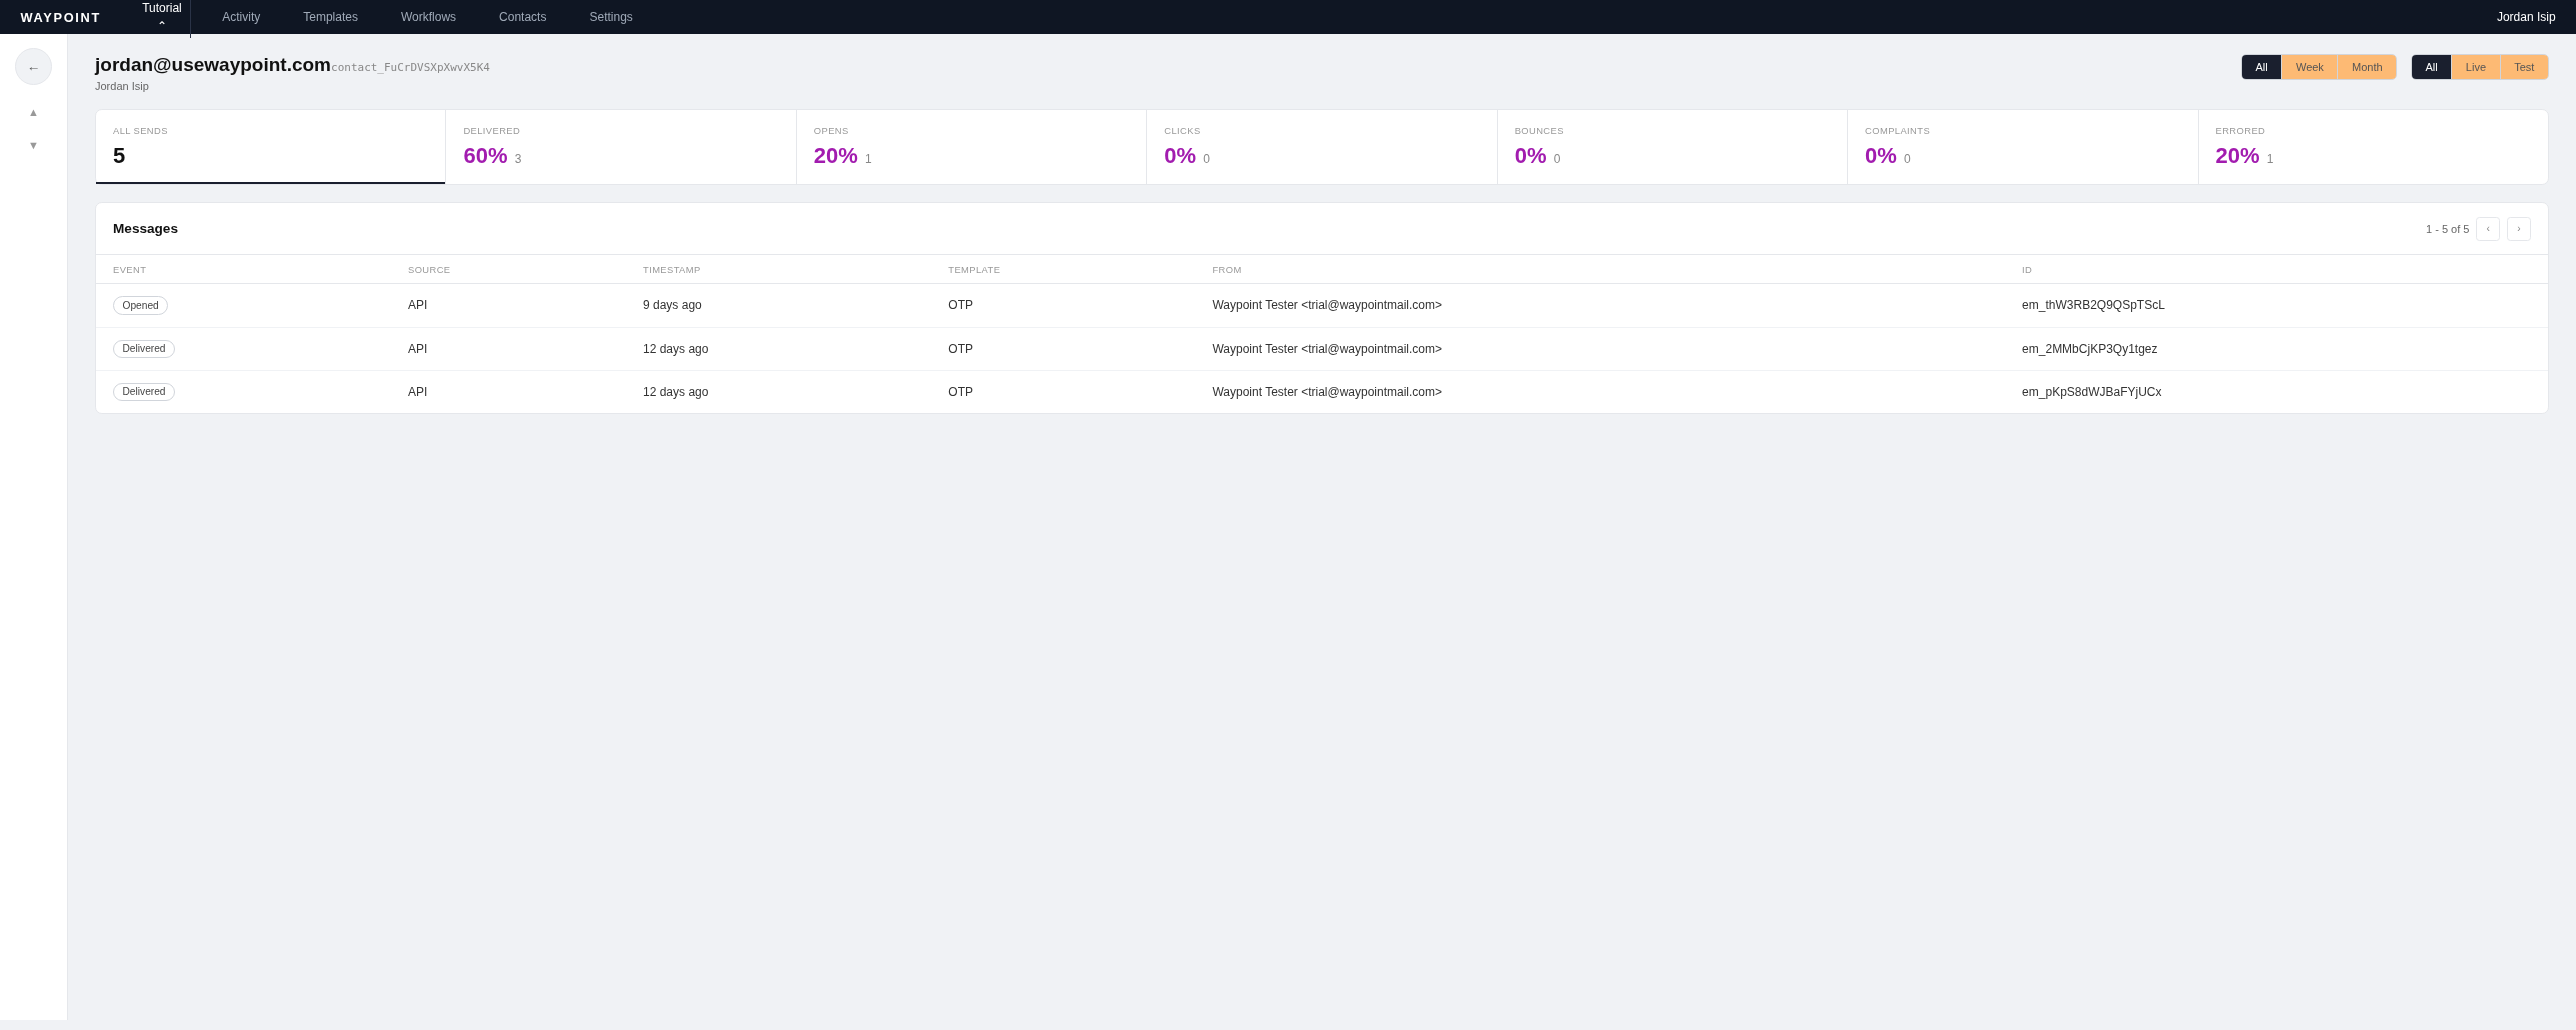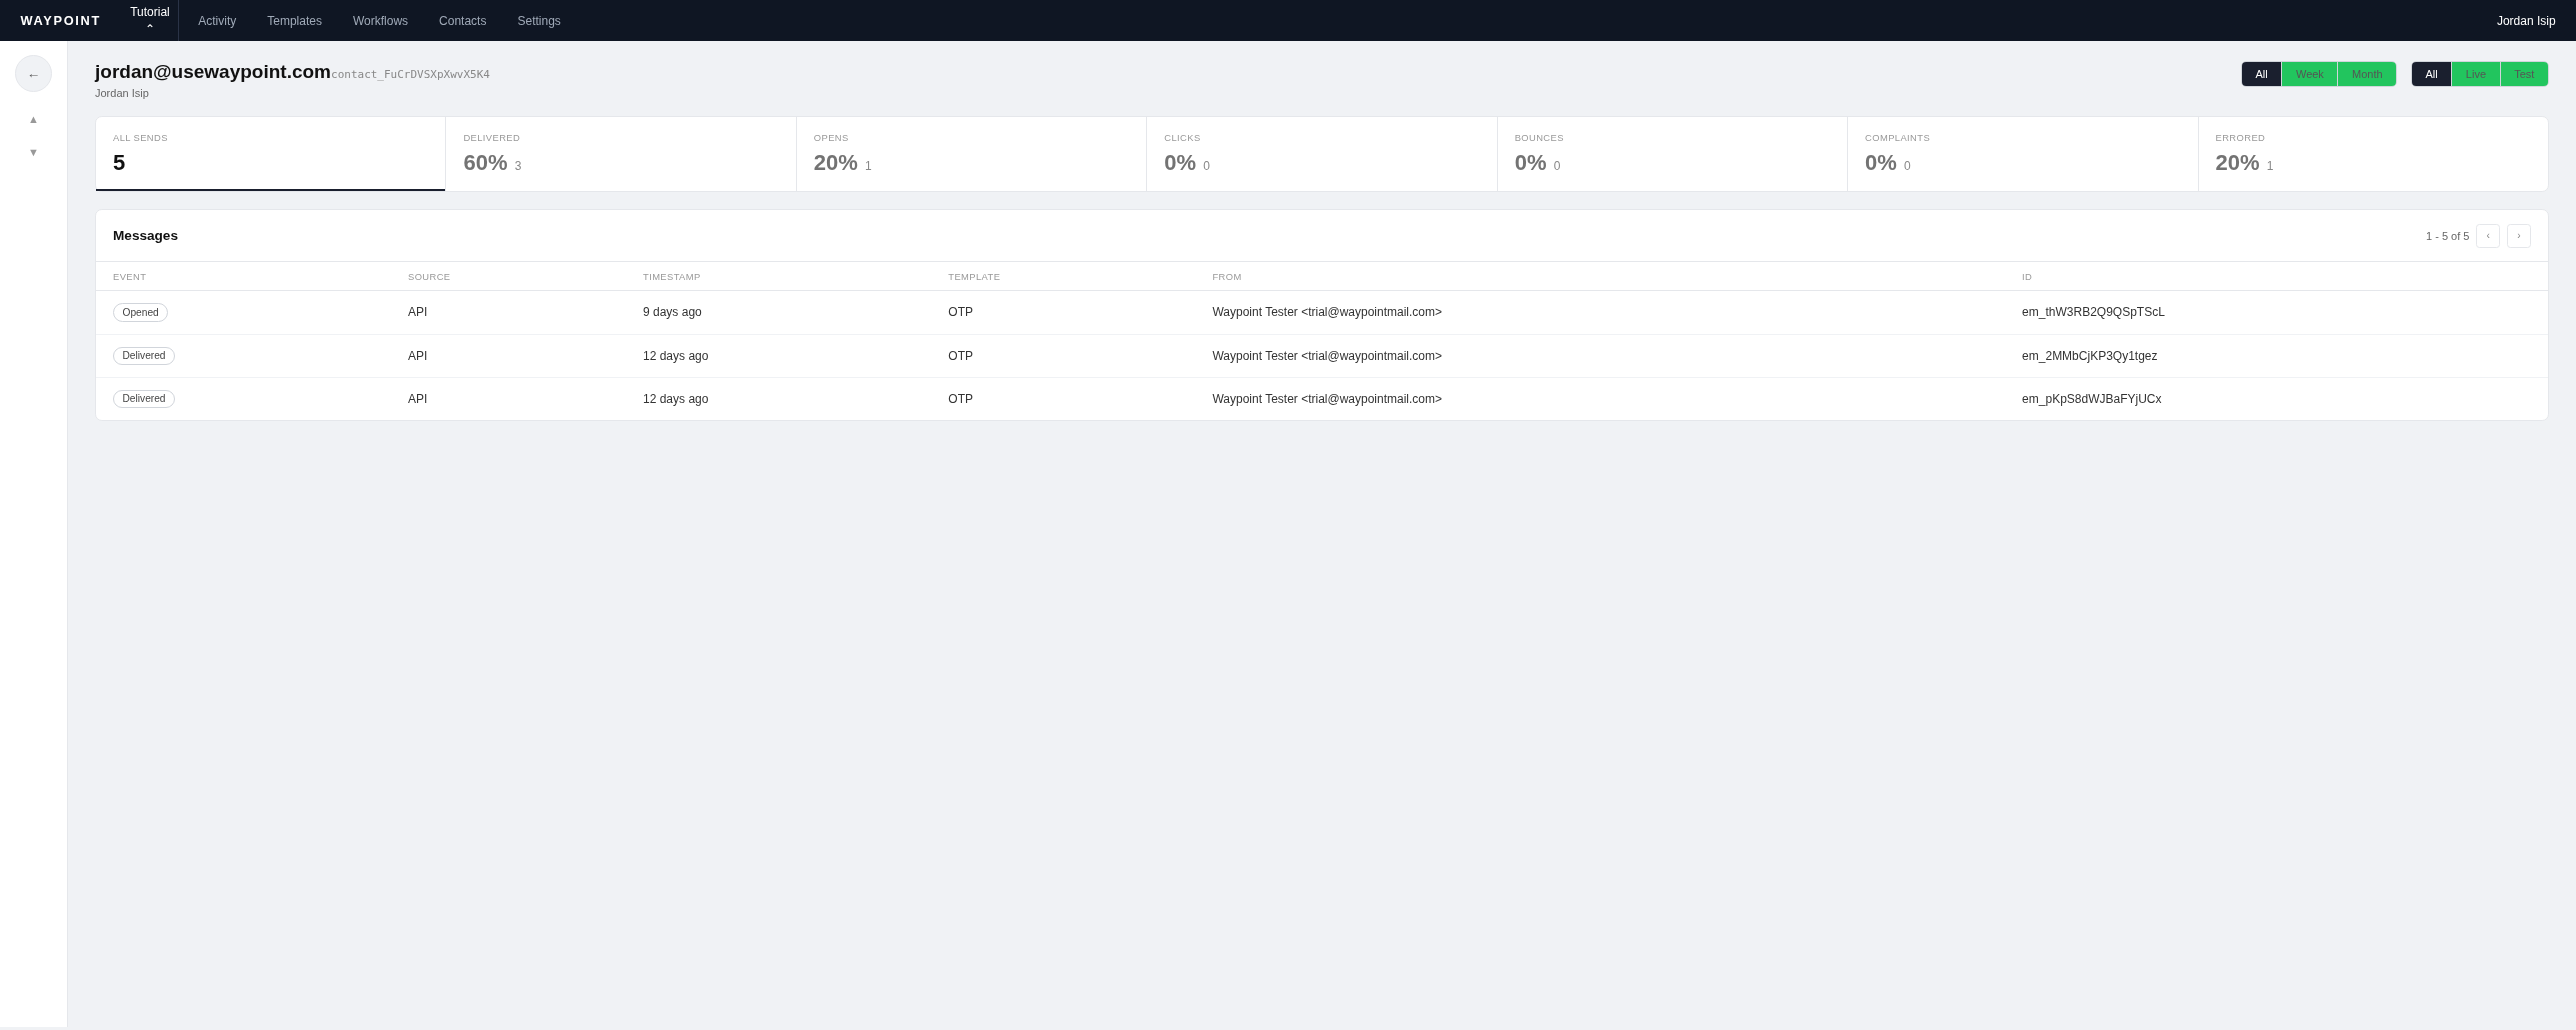--- a/index.html
+++ b/index.html
@@ -4,22 +4,22 @@
   <style>
     * { box-sizing: border-box; margin: 0; padding: 0; }
     body { font-family: -apple-system, BlinkMacSystemFont, 'Segoe UI', sans-serif; background: #f0f2f5; min-height: 100vh; }
 
     
     nav {
       background: #0f1623;
       display: flex;
       align-items: center;
       padding: 0 20.4px;
-      height: 41px;
-      gap: 7px;
+      height: 34px;
+      gap: 19px;
     }
     .nav-logo {
       color: #fff;
       font-weight: 700;
       font-size: 12.8px;
       letter-spacing: 1.7px;
       margin-right: 13.6px;
     }
     .nav-tutorial {
       display: flex;
@@ -123,21 +123,21 @@
     }
     .filter-group-left {
       display: flex;
       border: 0.9px solid #d1d5db;
       border-radius: 5.1px;
       overflow: hidden;
     }
     .filter-btn {
       padding: 6px 13.6px;
       font-size: 11px;
-      background: #22c55e;
+      background: #fdba74;
       border: none;
       cursor: pointer;
       color: #555;
     }
     .filter-btn.active {
       background: #1a1f2e;
       color: #fff;
     }
     .filter-btn + .filter-btn {
       border-left: 0.9px solid #d1d5db;
@@ -177,21 +177,21 @@
       color: #999;
       text-transform: uppercase;
       letter-spacing: 0.4px;
       margin-bottom: 6.8px;
     }
     .stat-value {
       font-size: 22px;
       font-weight: 600;
       color: #111;
     }
-    .stat-pct { font-size: 22px; font-weight: 600; color: #737373; }
+    .stat-pct { font-size: 22px; font-weight: 600; color: #a21caf; }
     .stat-count { font-size: 12px; color: #888; margin-left: 3.4px; font-weight: 400; }
 
     
     .messages-card {
       background: #fff;
       border: 0.9px solid #e5e7eb;
       border-radius: 6.8px;
     }
     .messages-header {
       display: flex;

